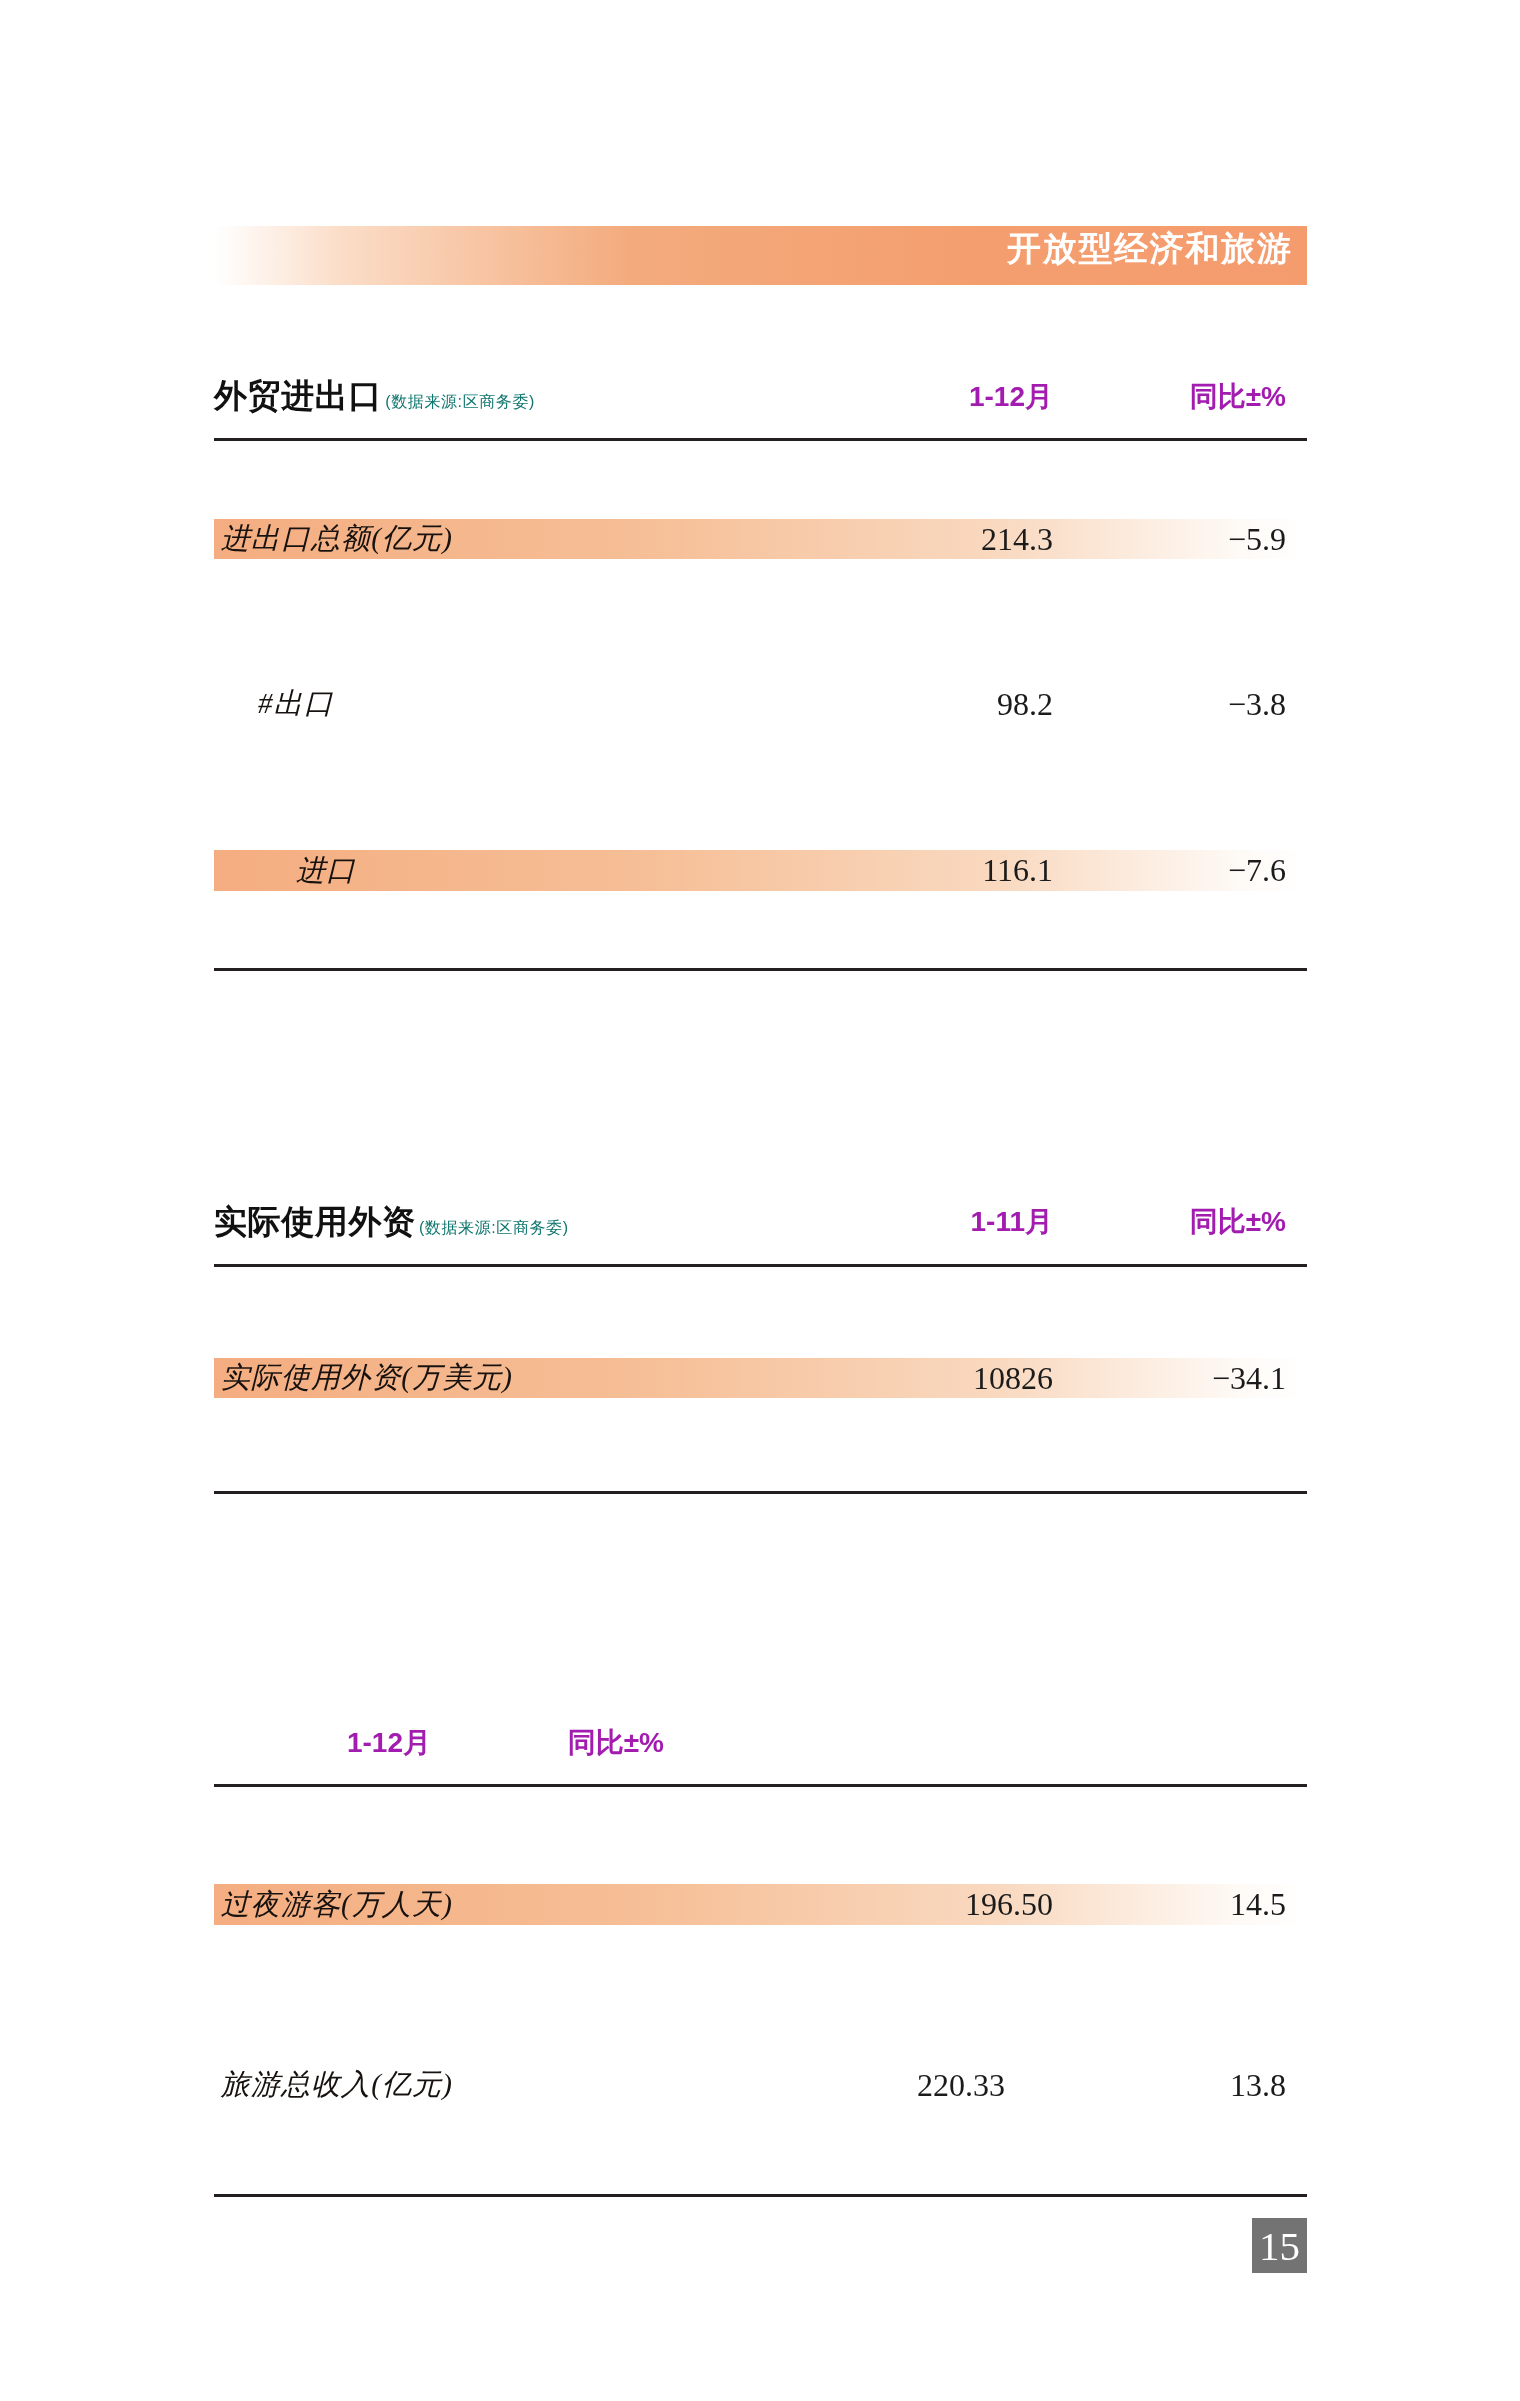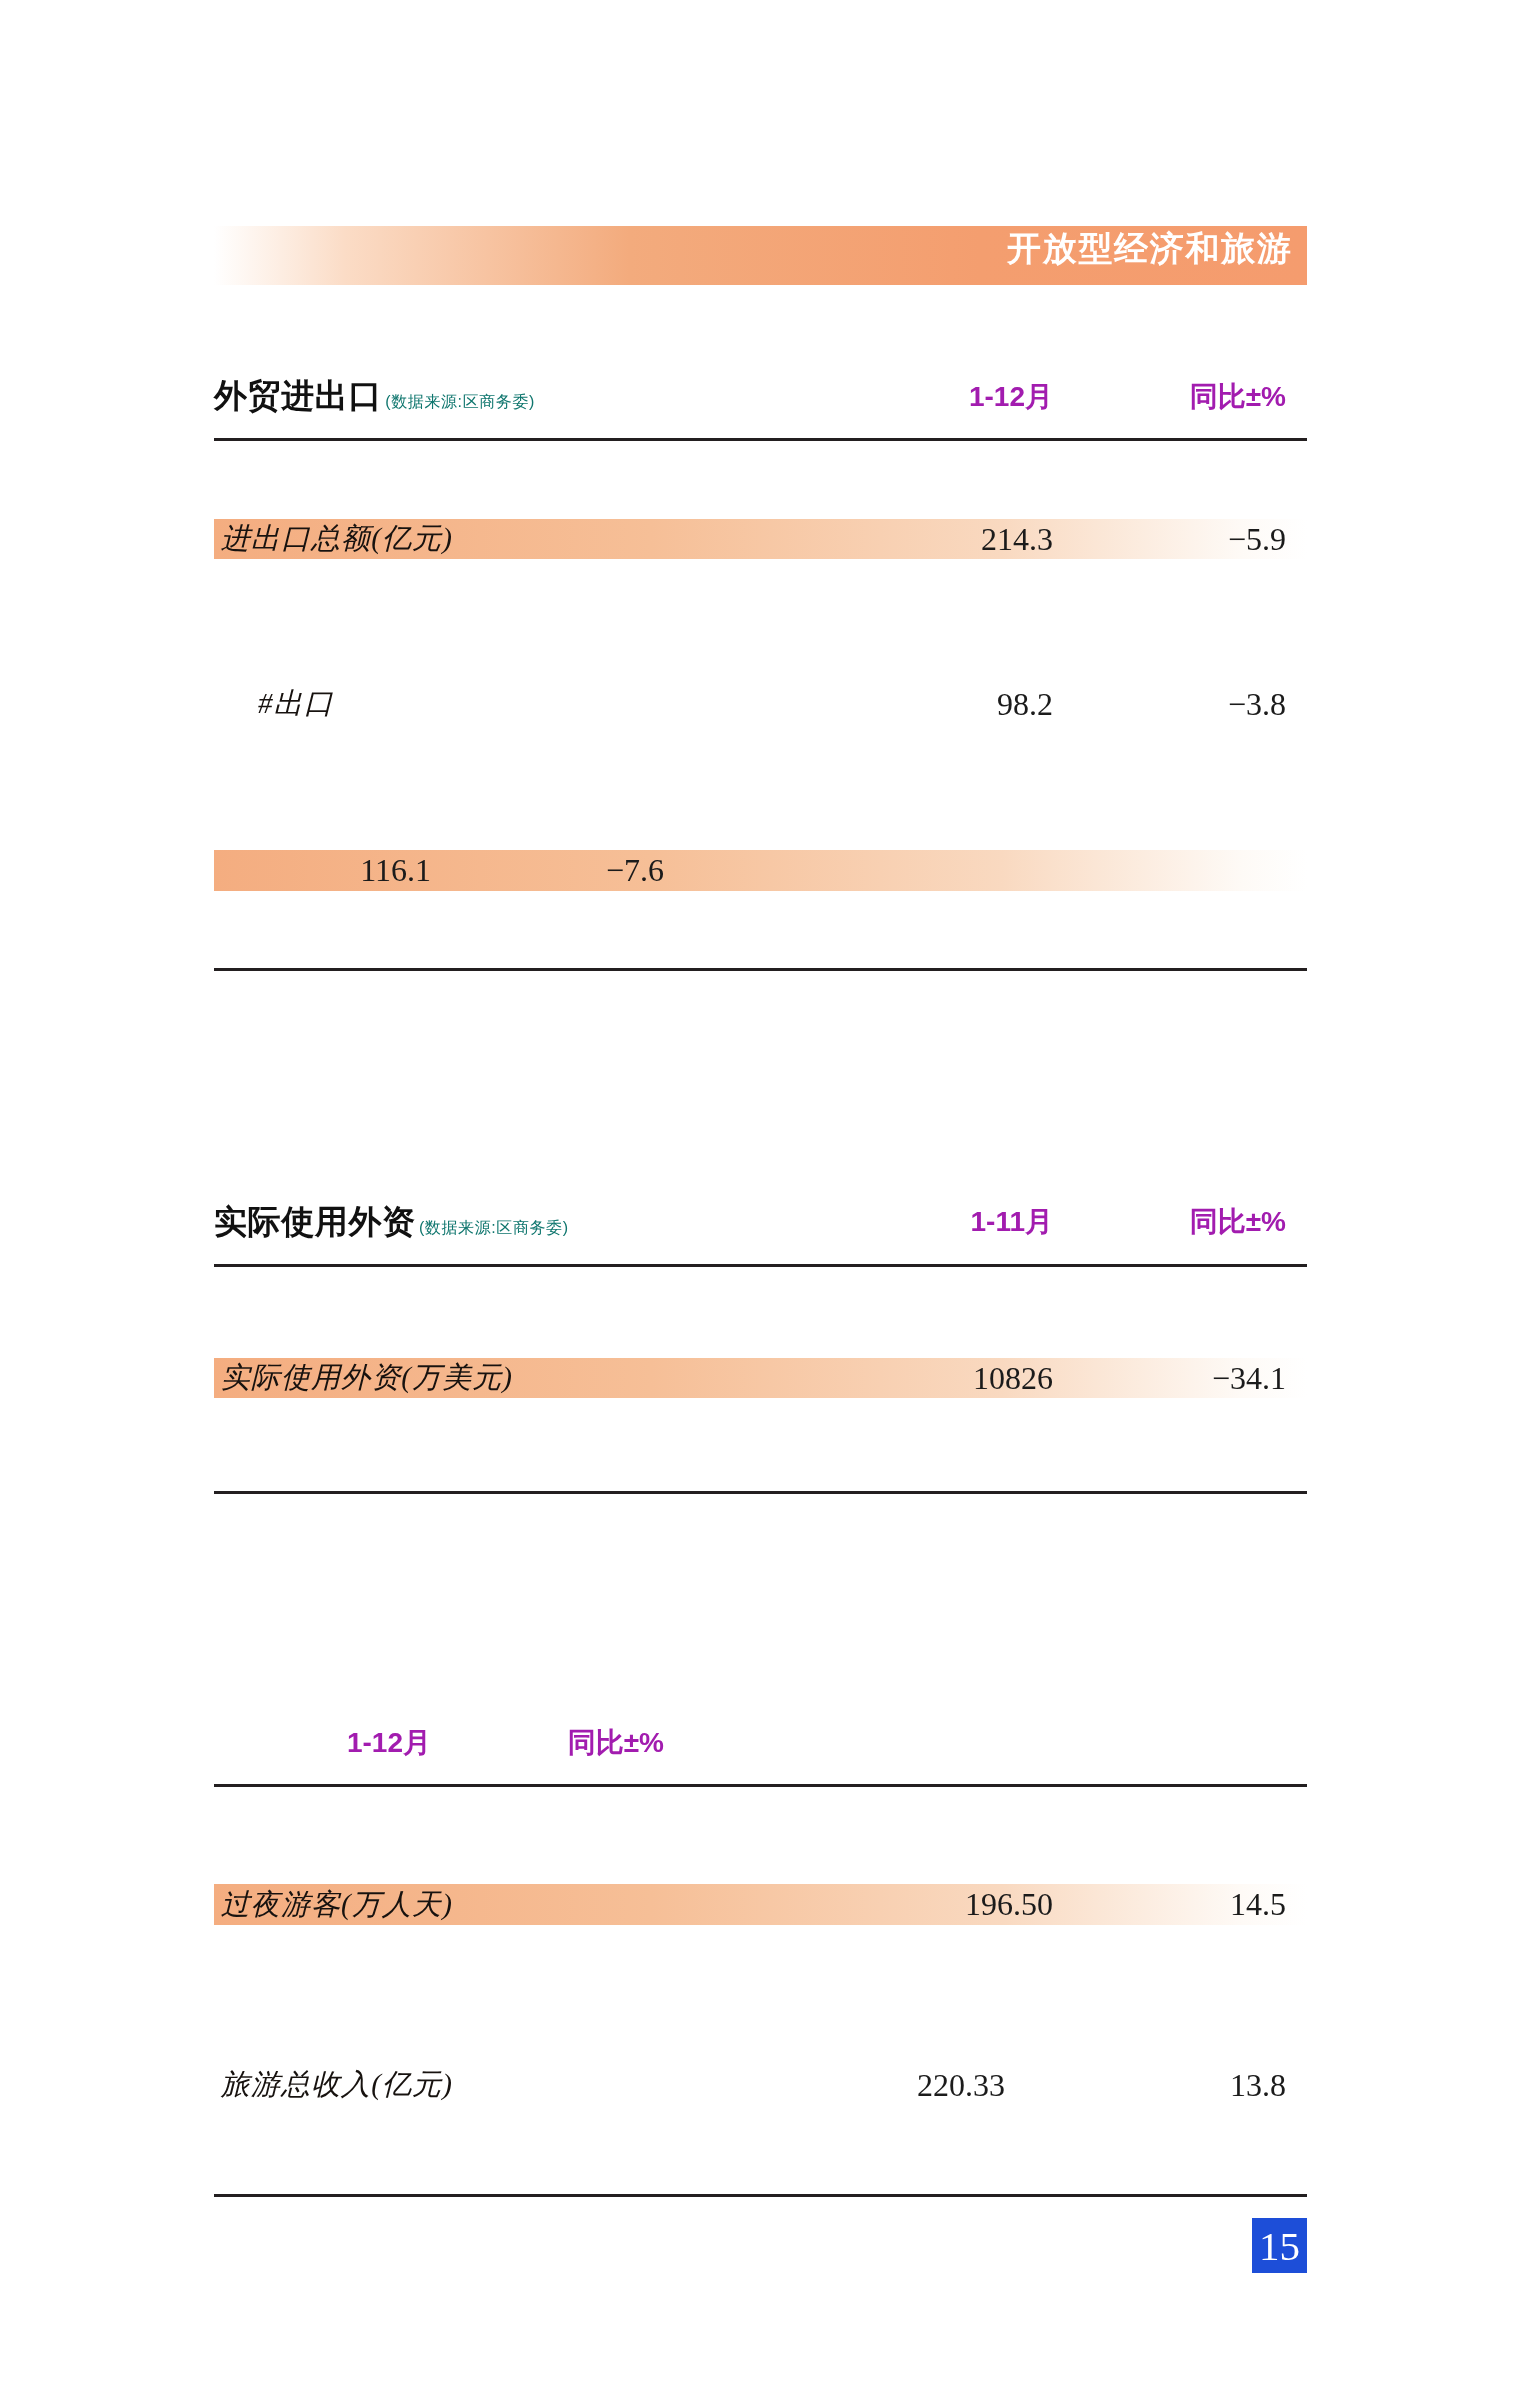--- a/index.html
+++ b/index.html
@@ -61,21 +61,21 @@
   .val {
     font-family: Liberation Serif, serif;
     font-size: 32px; color: #1b1b1b; text-align: right; box-sizing: border-box;
   }
   .c1 { width: 238px; padding-right: 21px; }
   .c2 { width: 233px; padding-right: 21px; }
 
   
   .page-badge {
     position: absolute; left: 1252px; top: 2218px;
-    width: 55px; height: 55px; background: #1d4ed8;
+    width: 55px; height: 55px; background: #737373;
     display: flex; align-items: center; justify-content: center;
   }
   .page-badge span {
     font-family: "Liberation Serif", serif; font-size: 41px; color: #ffffff;
   }
 </style>
 </head>
 <body>
 
 <div class="page">
@@ -101,20 +101,21 @@
       <span class="val c2">−5.9</span>
     </div>
 
     <div class="row indent-1" style="top:329px;">
       <span class="lbl">#出口</span>
       <span class="val c1">98.2</span>
       <span class="val c2">−3.8</span>
     </div>
 
     <div class="row highlight indent-2" style="top:495px; height:41px;">
+      <span class="lbl">进口</span>
       <span class="val c1">116.1</span>
       <span class="val c2">−7.6</span>
     </div>
 
     <div class="rule" style="top:613px;"></div>
   </div>
 
   <div class="section" style="top:1173px; height:355px;">
     <div class="sec-head" style="top:24px;">
       <div class="sec-title-group">

